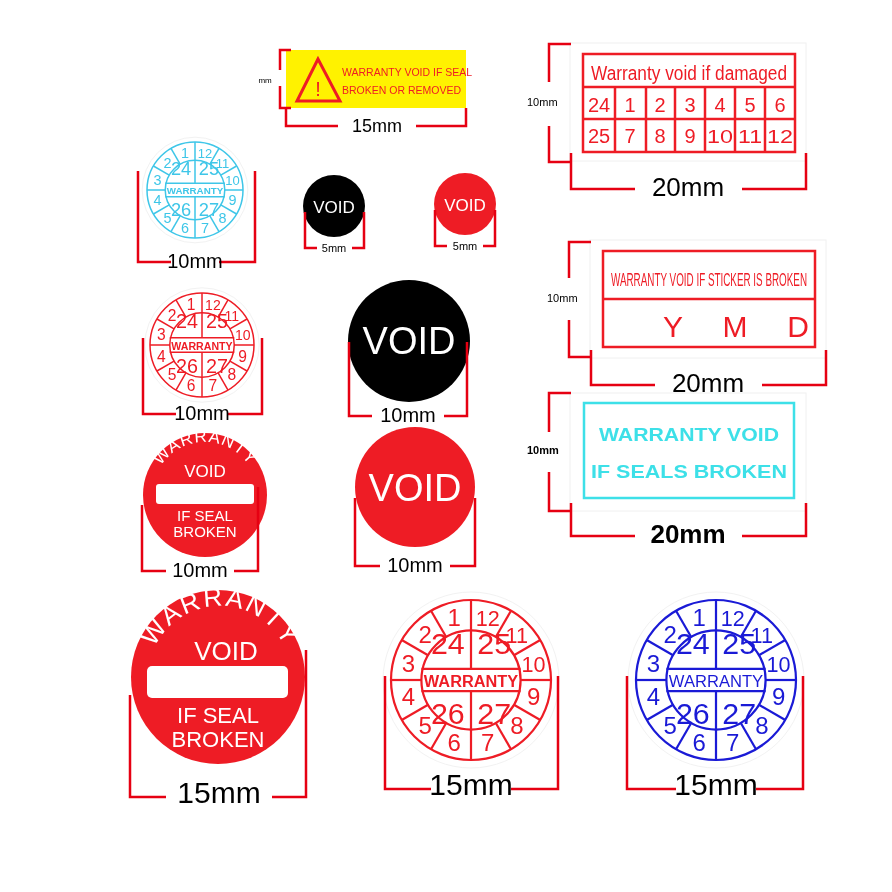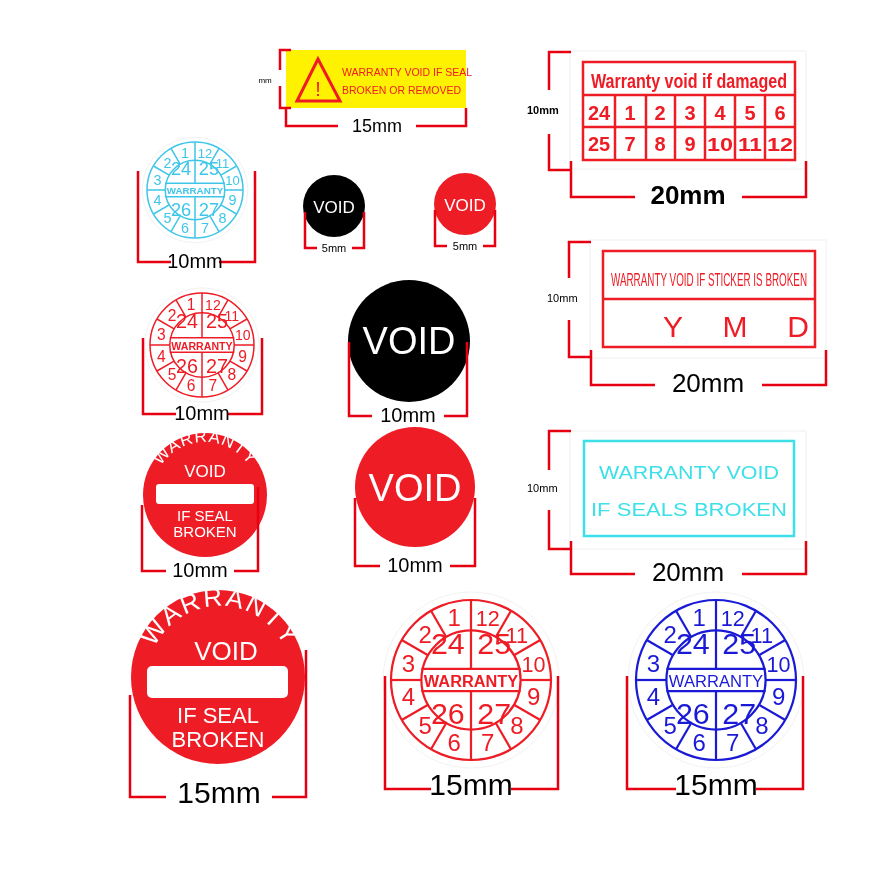--- a/index.html
+++ b/index.html
@@ -22,21 +22,21 @@
     <text x="84" y="48" font-size="10.5" fill="#ee1c25">BROKEN OR REMOVED</text>
 
     <path d="M33,4 H22 V24 M22,40 V62 H33" fill="none" stroke="#e60012" stroke-width="2.5"></path>
     <text x="-4" y="37" font-size="8" fill="#000">5mm</text>
 
     <path d="M28,62 V80 H80 M158,80 H208 V62" fill="none" stroke="#e60012" stroke-width="2.5"></path>
     <text x="119" y="86" font-size="18" fill="#000" text-anchor="middle">15mm</text>
   </svg>
 </div>
 
-<div class="abs" style="left:520px;top:44px;width:300px;height:170px;font-weight:bold;">
+<div class="abs" style="left:520px;top:36px;width:300px;height:170px;">
   <svg width="300" height="170" viewBox="0 0 300 170">
     <rect x="50" y="7" width="236" height="118" fill="#fff" stroke="#f0f0f0" stroke-width="1"></rect>
     <g fill="none" stroke="#ee1c25" stroke-width="2.5">
       <rect x="63" y="18" width="212" height="98"></rect>
       <line x1="63" y1="51" x2="275" y2="51"></line>
       <line x1="63" y1="83" x2="275" y2="83"></line>
       <line x1="95" y1="51" x2="95" y2="116"></line>
       <line x1="126" y1="51" x2="126" y2="116"></line>
       <line x1="155" y1="51" x2="155" y2="116"></line>
       <line x1="185" y1="51" x2="185" y2="116"></line>
@@ -80,21 +80,21 @@
     <text x="133" y="107" font-size="30" fill="#ee1c25" font-family="Liberation Serif, serif" text-anchor="middle">Y</text>
     <text x="195" y="107" font-size="30" fill="#ee1c25" font-family="Liberation Serif, serif" text-anchor="middle">M</text>
     <text x="258" y="107" font-size="30" fill="#ee1c25" font-family="Liberation Serif, serif" text-anchor="middle">D</text>
     <path d="M51,12 H29 V48 M29,90 V127 H51" fill="none" stroke="#e60012" stroke-width="2.5"></path>
     <text x="7" y="72" font-size="11" fill="#000">10mm</text>
     <path d="M51,120 V155 H115 M222,155 H286 V120" fill="none" stroke="#e60012" stroke-width="2.5"></path>
     <text x="168" y="162" font-size="26" fill="#000" text-anchor="middle">20mm</text>
   </svg>
 </div>
 
-<div class="abs" style="left:520px;top:424px;width:300px;height:170px;">
+<div class="abs" style="left:520px;top:386px;width:300px;height:170px;font-weight:bold;">
   <svg width="300" height="170" viewBox="0 0 300 170">
     <rect x="50" y="7" width="236" height="118" fill="#fff" stroke="#f0f0f0" stroke-width="1"></rect>
     <rect x="64" y="17" width="210" height="95" fill="none" stroke="#3de0e8" stroke-width="2.5"></rect>
     <text x="169" y="55" font-size="18" fill="#3de0e8" text-anchor="middle" textLength="180" lengthAdjust="spacingAndGlyphs">WARRANTY VOID</text>
     <text x="169" y="92" font-size="18" fill="#3de0e8" text-anchor="middle" textLength="196" lengthAdjust="spacingAndGlyphs">IF SEALS BROKEN</text>
     <path d="M51,7 H29 V46 M29,86 V125 H51" fill="none" stroke="#e60012" stroke-width="2.5"></path>
     <text x="7" y="68" font-size="11" fill="#000">10mm</text>
     <path d="M51,117 V150 H115 M222,150 H286 V117" fill="none" stroke="#e60012" stroke-width="2.5"></path>
     <text x="168" y="157" font-size="26" fill="#000" text-anchor="middle">20mm</text>
   </svg>

